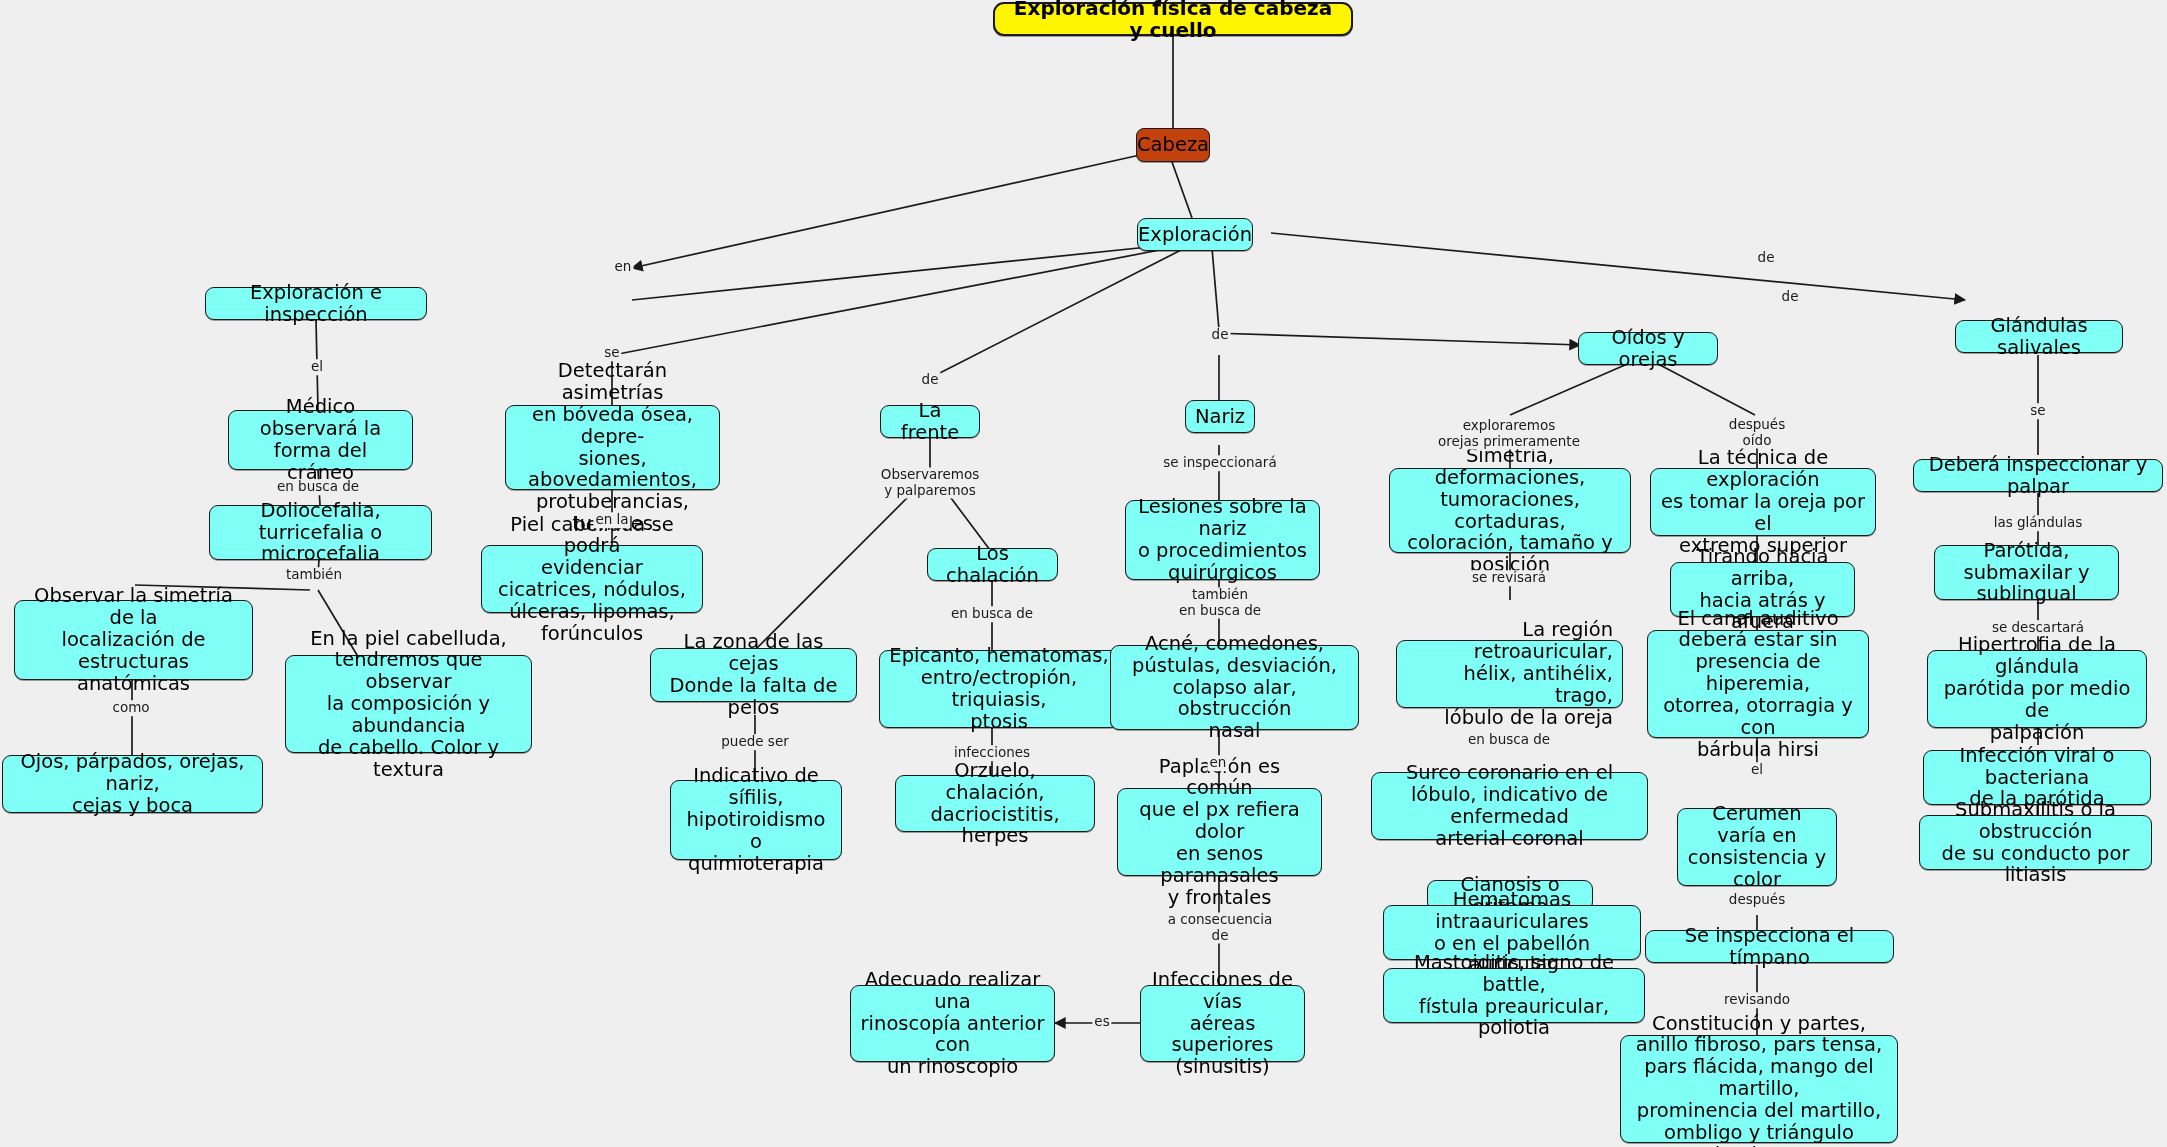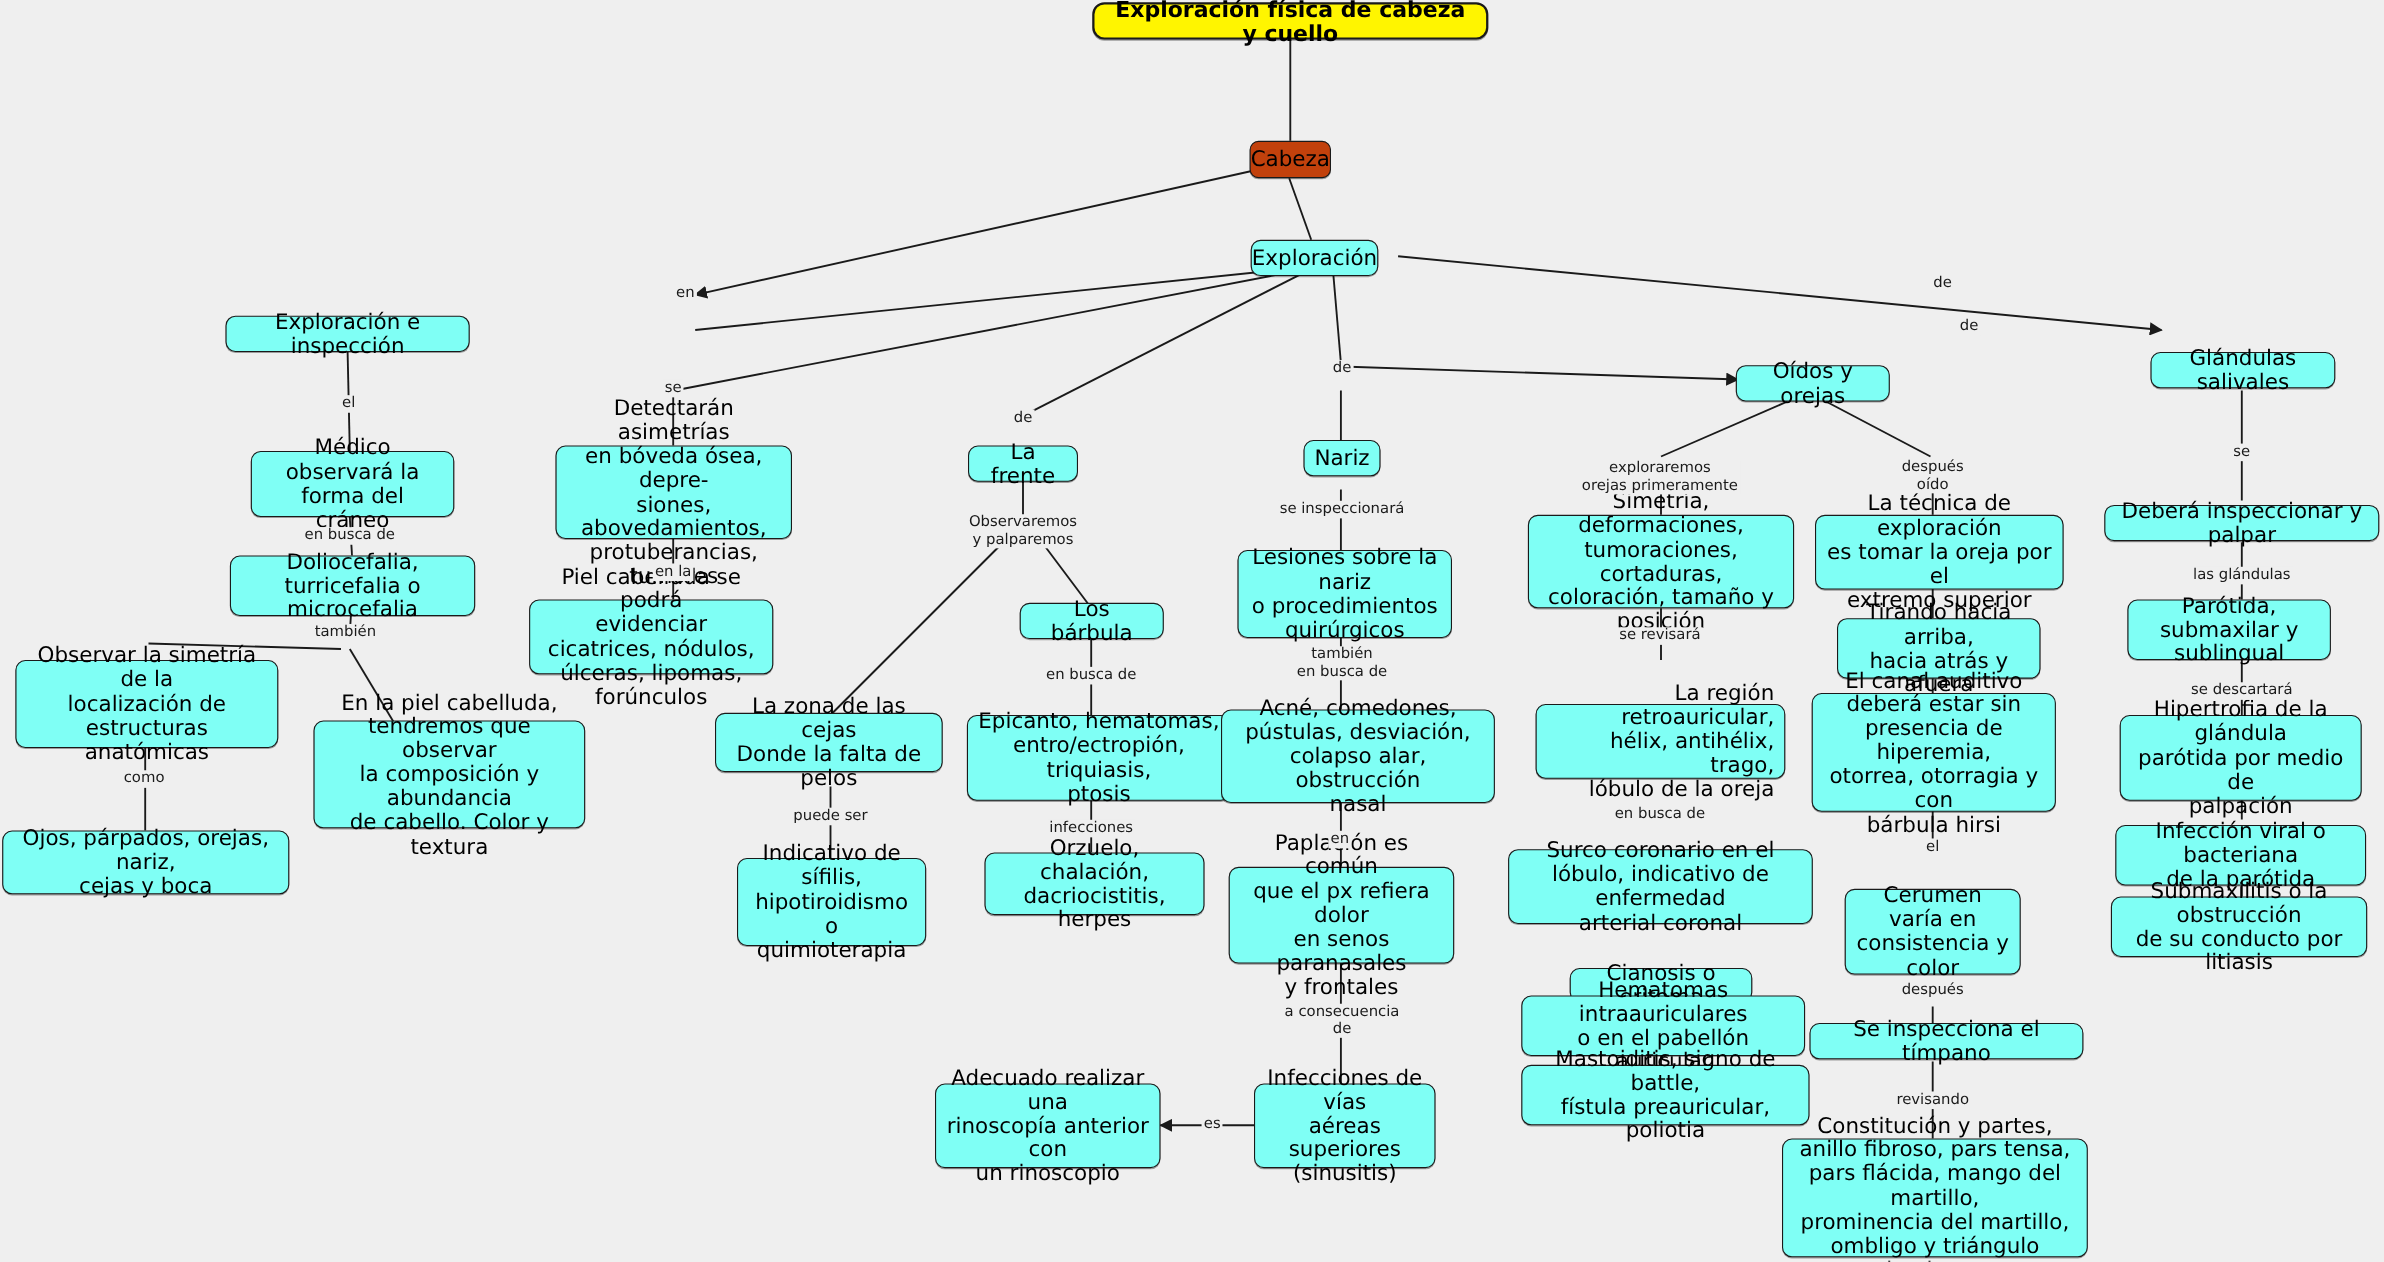--- a/index.html
+++ b/index.html
@@ -176,21 +176,21 @@
   <div class="node" style="left:481px; top:545px; width:222px; height:68px;">Piel cabelluda se podrá
 evidenciar cicatrices, nódulos,
 úlceras, lipomas, forúnculos</div>
 
   <div class="node" style="left:880px; top:405px; width:100px; height:33px;">La frente</div>
   <div class="node" style="left:650px; top:648px; width:207px; height:54px;">La zona de las cejas
 Donde la falta de pelos</div>
   <div class="node" style="left:670px; top:780px; width:172px; height:80px;">Indicativo de sífilis,
 hipotiroidismo o
 quimioterapia</div>
-  <div class="node" style="left:927px; top:548px; width:131px; height:33px;">Los bárbula</div>
+  <div class="node" style="left:927px; top:548px; width:131px; height:33px;">Los chalación</div>
   <div class="node" style="left:879px; top:650px; width:240px; height:78px;">Epicanto, hematomas,
 entro/ectropión, triquiasis,
 ptosis</div>
   <div class="node" style="left:895px; top:775px; width:200px; height:57px;">Orzuelo, chalación,
 dacriocistitis, herpes</div>
 
   <div class="node" style="left:1185px; top:400px; width:70px; height:33px;">Nariz</div>
   <div class="node" style="left:1125px; top:500px; width:195px; height:80px;">Lesiones sobre la nariz
 o procedimientos
 quirúrgicos</div>

